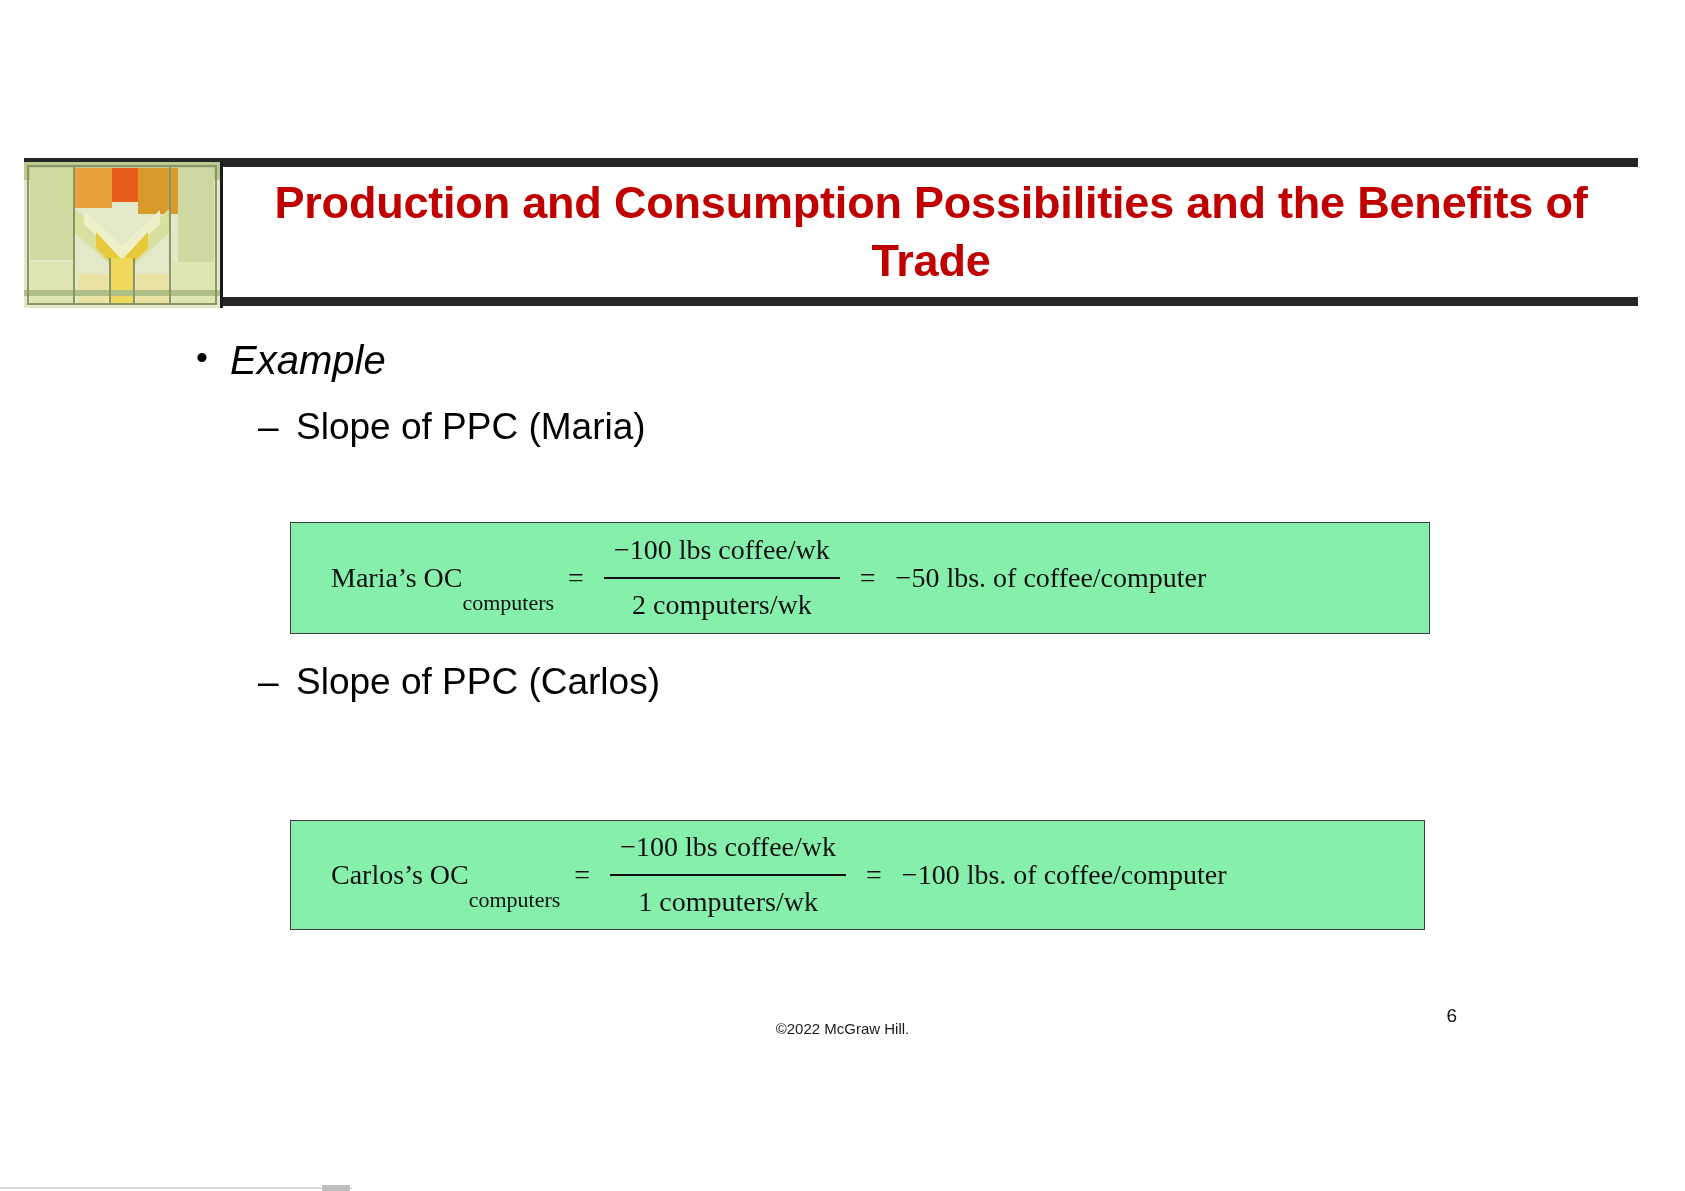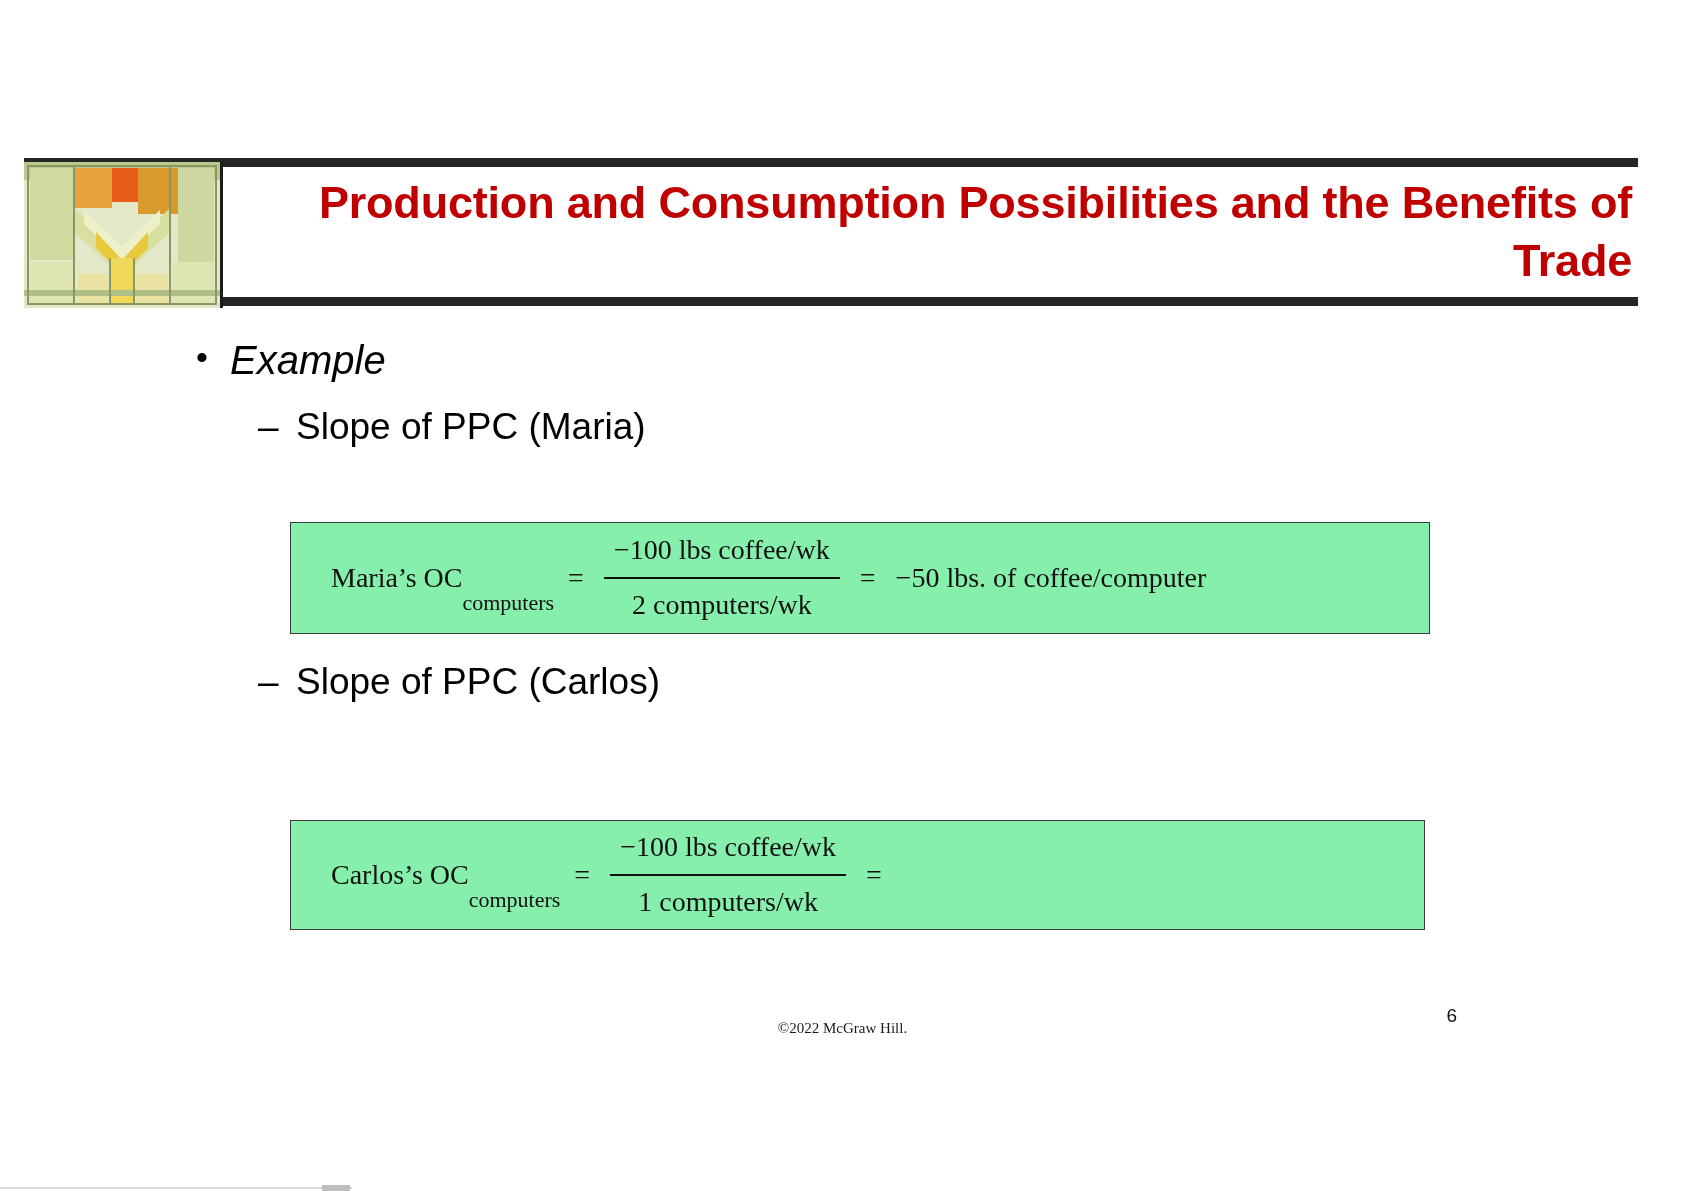--- a/index.html
+++ b/index.html
@@ -53,21 +53,21 @@
 
   .slide-title {
     position: absolute;
     left: 200px;
     top: 8px;
     width: 1414px;
     height: 132px;
     display: flex;
     align-items: center;
     justify-content: center;
-    text-align: right;
+    text-align: center;
     color: #c00000;
     font-size: 45px;
     font-weight: bold;
     line-height: 1.28;
     letter-spacing: -0.2px;
     padding: 0 6px;
     box-sizing: border-box;
   }
 
   
@@ -172,21 +172,21 @@
 
   
   .copyright {
     position: absolute;
     left: 0;
     top: 1020px;
     width: 1685px;
     text-align: center;
     font-size: 15px;
     color: #1a1a1a;
-    font-family: Liberation Serif, serif;
+    font-family: Liberation Sans, sans-serif;
   }
   .page-number {
     position: absolute;
     right: 228px;
     top: 1005px;
     font-size: 19px;
     color: #111111;
   }
   .bottom-rule {
     position: absolute;
@@ -277,19 +277,20 @@
   <div class="eq">
     <span>Carlos’s OC</span>
       <span class="sub">computers</span>
     <span class="op">=</span>
     <span class="frac">
       <span class="num">−100 lbs coffee/wk</span>
       <span class="bar"></span>
       <span class="den">1 computers/wk</span>
     </span>
     <span class="op">=</span>
+    <span class="rhs">−100 lbs. of coffee/computer</span>
   </div>
 </div>
 
 <div class="copyright">©2022 McGraw Hill.</div>
 <div class="page-number">6</div>
 <div class="bottom-rule"></div>
 <div class="bottom-tick"></div>
 
 </body></html>

